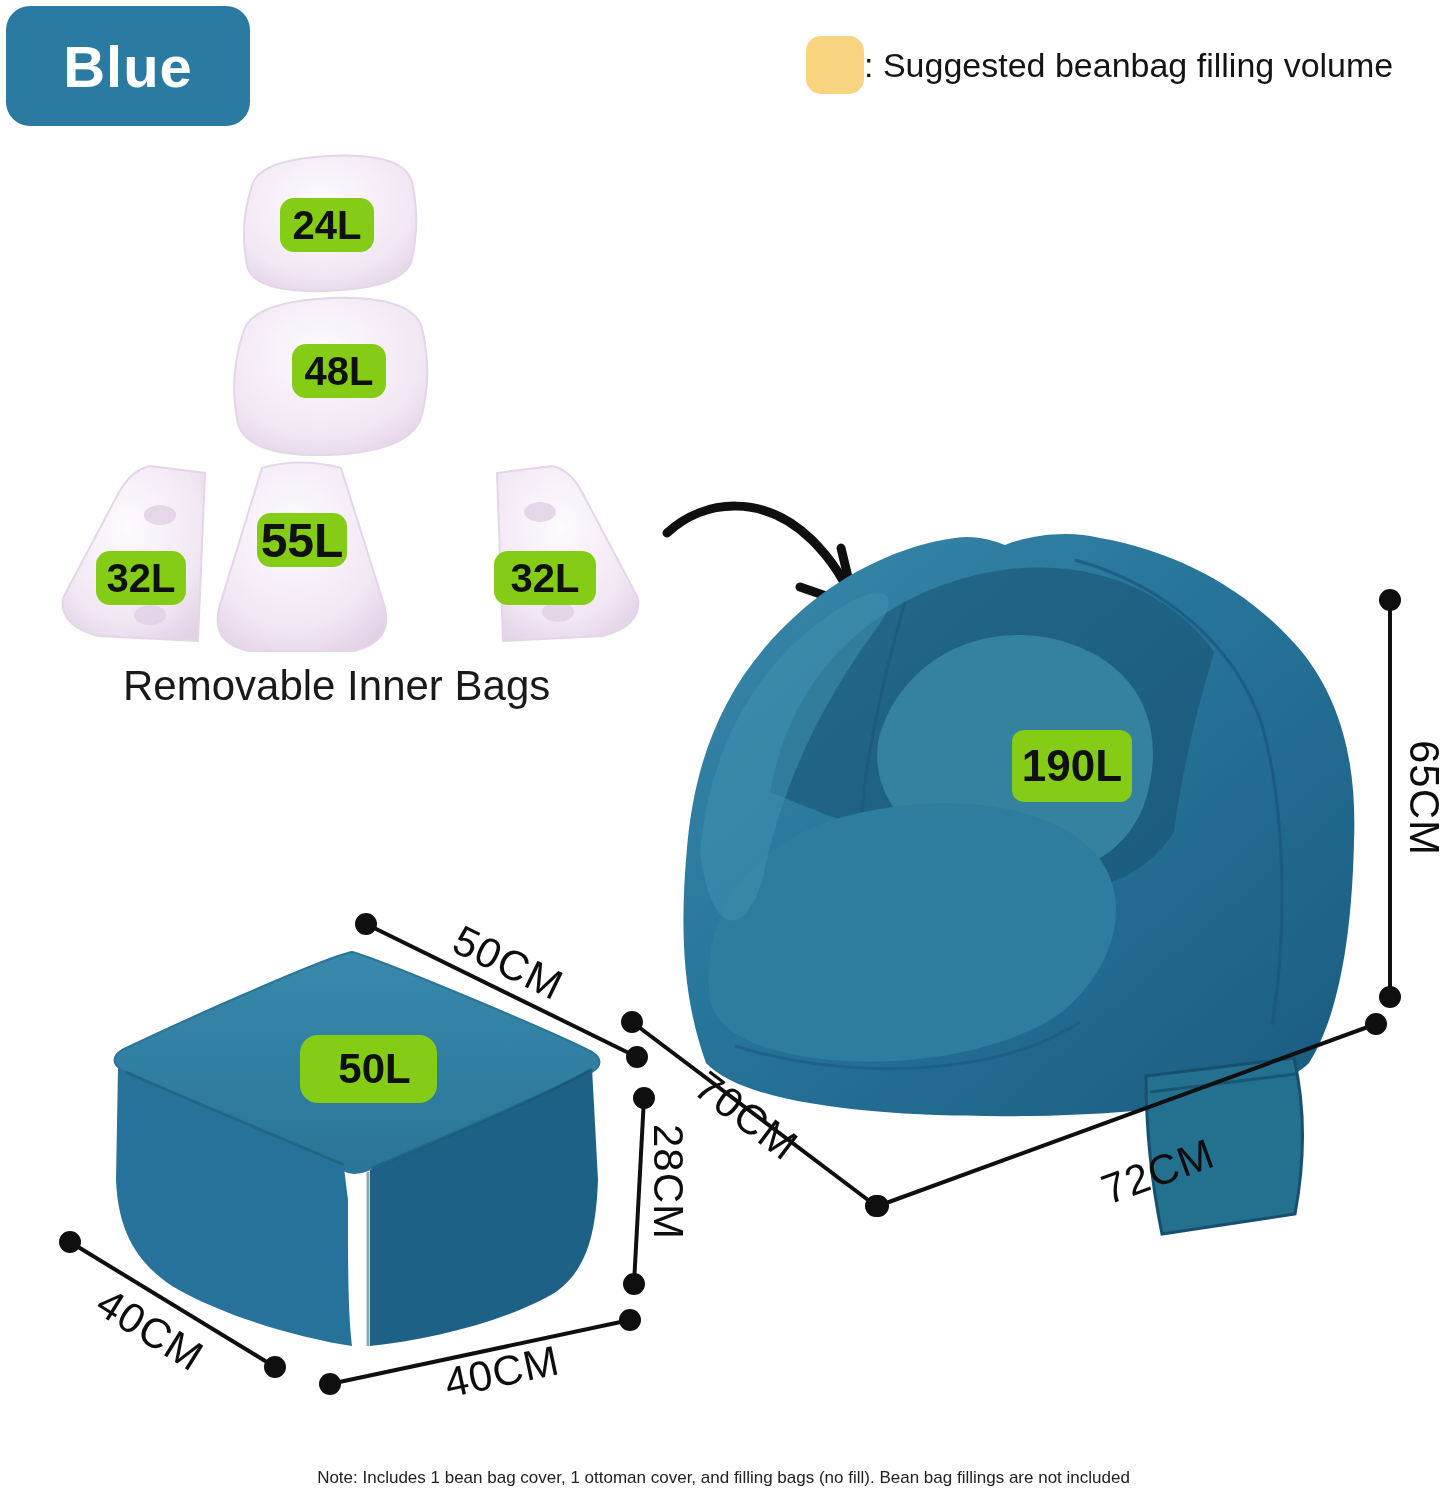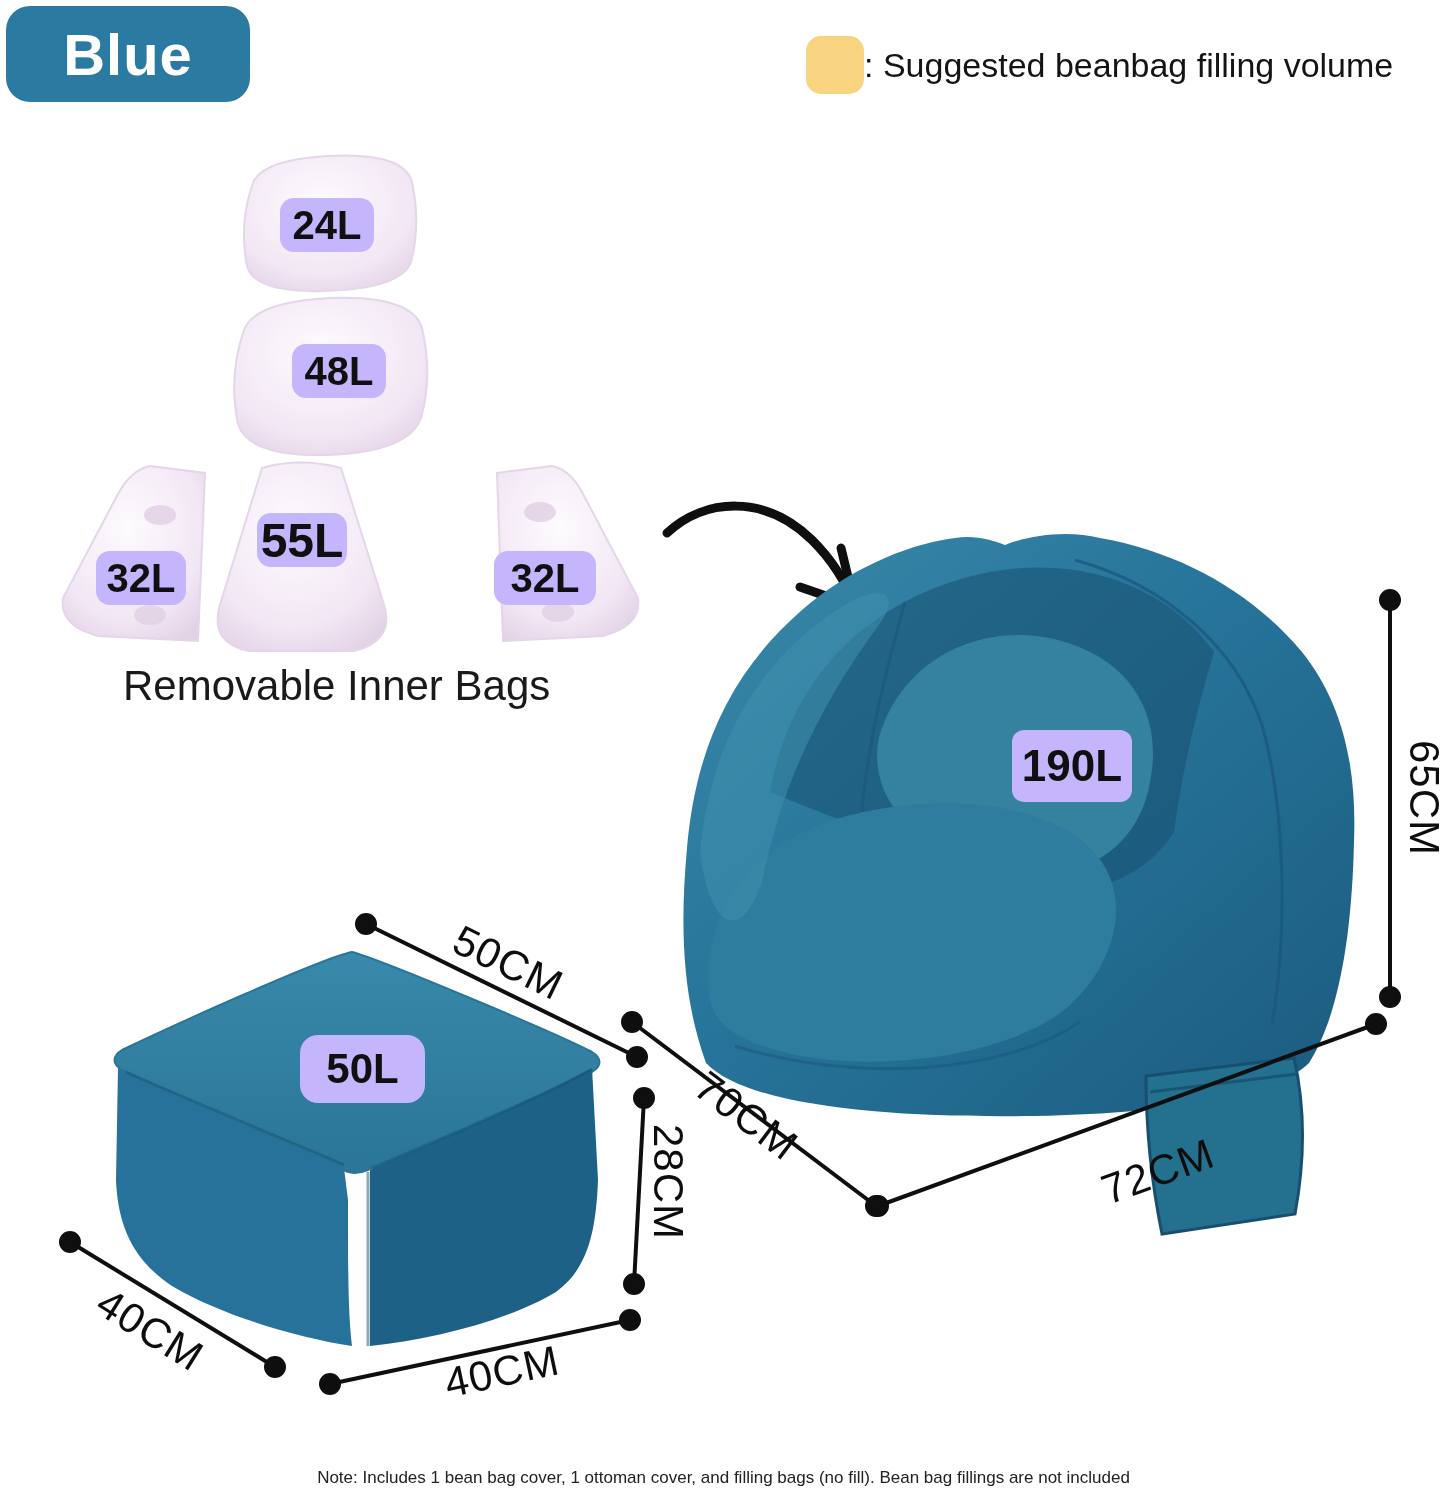--- a/index.html
+++ b/index.html
@@ -3,39 +3,39 @@
 <meta charset="utf-8">
 <style>
   html,body{margin:0;padding:0;background:#ffffff;}
   .canvas{
     position:relative;width:1447px;height:1500px;background:#ffffff;overflow:hidden;
     font-family:"Liberation Sans","DejaVu Sans",sans-serif;color:#111;
   }
   .abs{position:absolute;}
   
   .color-badge{
-    left:6px;top:6px;width:244px;height:96px;background:#2B7AA2;border-radius:24px;
+    left:6px;top:6px;width:244px;height:120px;background:#2B7AA2;border-radius:24px;
     display:flex;align-items:center;justify-content:center;
     color:#fff;font-size:58px;font-weight:600;letter-spacing:1px;
   }
   .legend{left:806px;top:26px;width:640px;height:78px;display:flex;align-items:center;}
   .legend-swatch{width:58px;height:58px;border-radius:15px;background:#F9D480;flex:0 0 auto;}
   .legend-text{font-size:34px;font-weight:500;color:#141414;white-space:nowrap;}
   
   .vol{
-    background:#c4b5fd;border-radius:14px;color:#101010;font-weight:700;
+    background:#84cc16;border-radius:14px;color:#101010;font-weight:700;
     display:flex;align-items:center;justify-content:center;white-space:nowrap;
   }
   .vol-24{left:280px;top:198px;width:94px;height:54px;font-size:40px;}
   .vol-48{left:292px;top:344px;width:94px;height:54px;font-size:40px;}
   .vol-32l{left:96px;top:551px;width:90px;height:54px;font-size:40px;}
   .vol-55{left:257px;top:513px;width:90px;height:54px;font-size:48px;}
   .vol-32r{left:494px;top:551px;width:102px;height:54px;font-size:40px;}
   .vol-190{left:1012px;top:730px;width:120px;height:72px;font-size:44px;border-radius:12px;}
-  .vol-50{left:300px;top:1035px;width:125px;height:68px;font-size:42px;border-radius:18px;}
+  .vol-50{left:300px;top:1035px;width:125px;height:68px;font-size:42px;border-radius:18px;padding-left:12px;}
   
   .bags-caption{
     left:123px;top:662px;width:380px;text-align:center;
     font-size:42px;font-weight:500;color:#1a1a1a;white-space:nowrap;
   }
   .note{
     left:0;top:1468px;width:1447px;text-align:center;
     font-size:17px;font-weight:400;color:#222;white-space:nowrap;
   }
   

